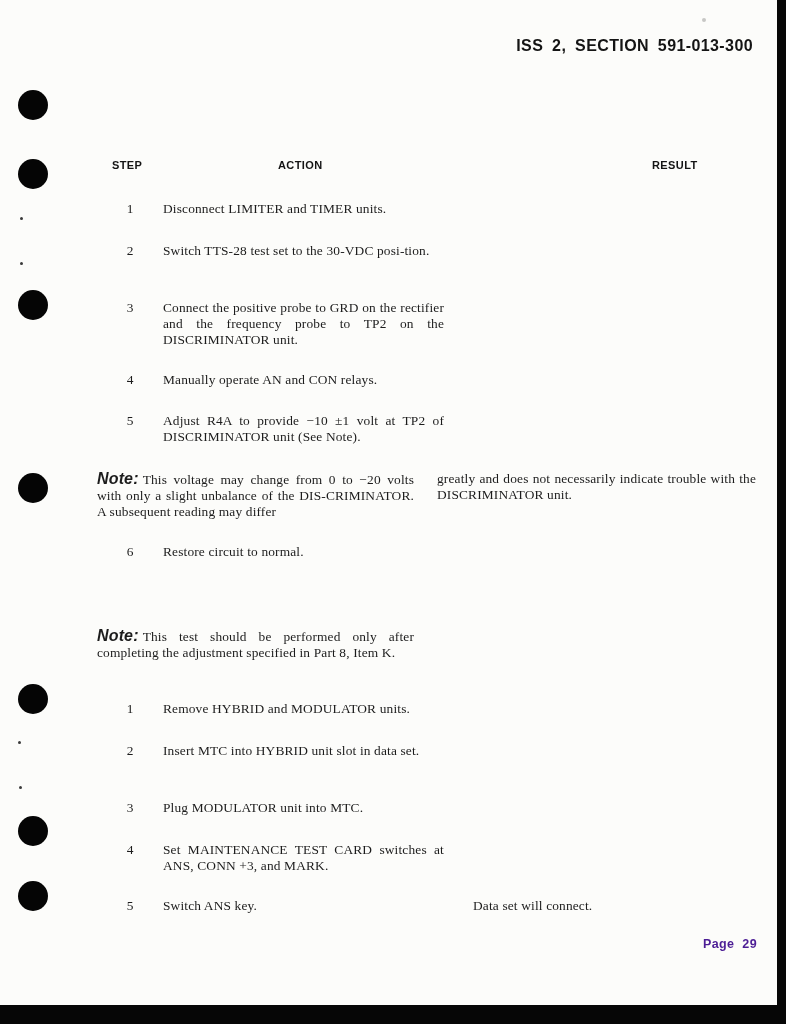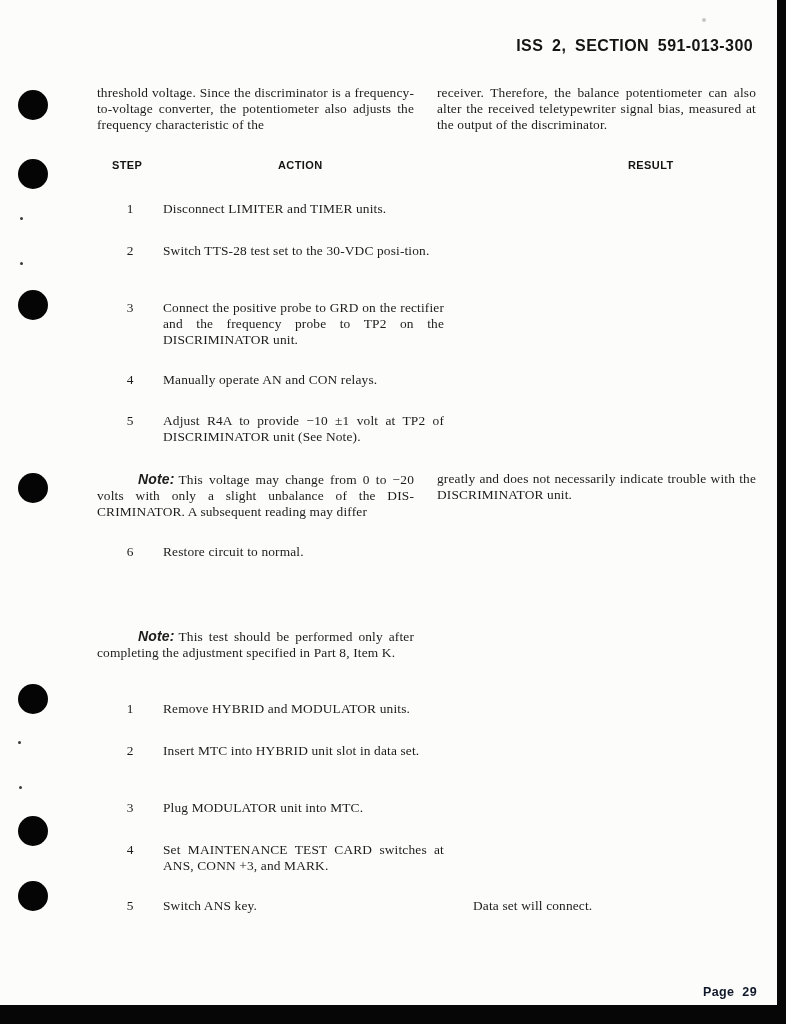--- a/index.html
+++ b/index.html
@@ -27,53 +27,53 @@
   }
   .col-left  { left: 97px;  width: 317px; }
   .col-right { left: 437px; width: 319px; }
 
   .thead-cell {
     position: absolute; top: 159px;
     font-size: 11px; letter-spacing: 0.4px; color: #141414;
   }
   .th-step   { left: 112px; }
   .th-action { left: 278px; }
-  .th-result { left: 592px; padding-left: 36px; }
+  .th-result { left: 616px; padding-left: 36px; }
 
   .trow { position: absolute; left: 0; width: 786px; }
   .trow .num {
     position: absolute; left: 122px; width: 16px;
     text-align: center; font-size: 13.4px; line-height: 16px;
   }
   .trow .act {
     position: absolute; left: 163px; width: 281px;
     font-size: 13.4px; line-height: 16px; letter-spacing: 0.15px;
     text-align: justify;
   }
   .trow .res {
     position: absolute; left: 473px; width: 285px;
     font-size: 13.4px; line-height: 16px; letter-spacing: 0.15px;
   }
 
   .note-label {
     font-family: "Liberation Sans", sans-serif;
     font-weight: 700; font-style: italic;
-    font-size: 14px; margin-right: 4px; margin-left: 41px;
+    font-size: 16px; margin-right: 4px;
   }
   .section-heading {
     position: absolute; top: 585px; left: 283px;
     font-size: 12px; letter-spacing: 0.3px; word-spacing: 2px;
     color: #141414;
   }
   .section-heading .letter { margin-right: 14px; }
 
   .page-number {
-    position: absolute; top: 985px; left: 703px;
+    position: absolute; top: 937px; left: 703px;
     font-size: 12.5px; letter-spacing: 0.4px; word-spacing: 4px;
-    color: #0f172a;
+    color: #4c1d95;
   }
 
   
   .edge-right {
     position: absolute; top: 0; right: 0;
     width: 9px; height: 1024px; background: #060606;
   }
   .edge-bottom {
     position: absolute; left: 0; top: 1005px;
     width: 786px; height: 19px; background: #060606;
@@ -104,22 +104,20 @@
   <div class="hole" style="top:816px"></div>
   <div class="hole" style="top:881px"></div>
   <div class="speck" style="left:20px; top:217px"></div>
   <div class="speck" style="left:20px; top:262px"></div>
   <div class="speck" style="left:18px; top:741px"></div>
   <div class="speck" style="left:19px; top:786px"></div>
   <div class="speck speck-faint" style="left:702px; top:18px"></div>
 
   <div class="doc-header sans">ISS 2, SECTION 591-013-300</div>
 
-  <div class="bodytext col-left" style="top:85px">threshold voltage. Since the discriminator is a frequency-to-voltage converter, the potentiometer also adjusts the frequency characteristic of the</div>
-  <div class="bodytext col-right" style="top:85px">receiver. Therefore, the balance potentiometer can also alter the received teletypewriter signal bias, measured at the output of the discriminator.</div>
 
   <div class="thead-cell th-step sans">STEP</div>
   <div class="thead-cell th-action sans">ACTION</div>
   <div class="thead-cell th-result sans">RESULT</div>
 
   <div class="trow" style="top:201px">
     <span class="num">1</span>
     <div class="act">Disconnect LIMITER and TIMER units.</div>
     <div class="res"></div>
   </div>

